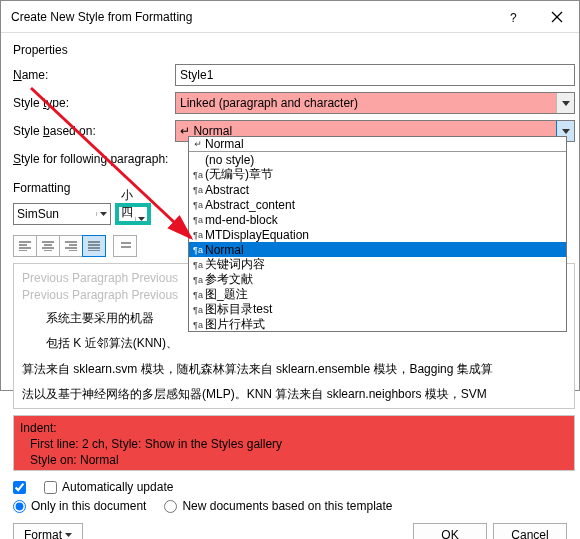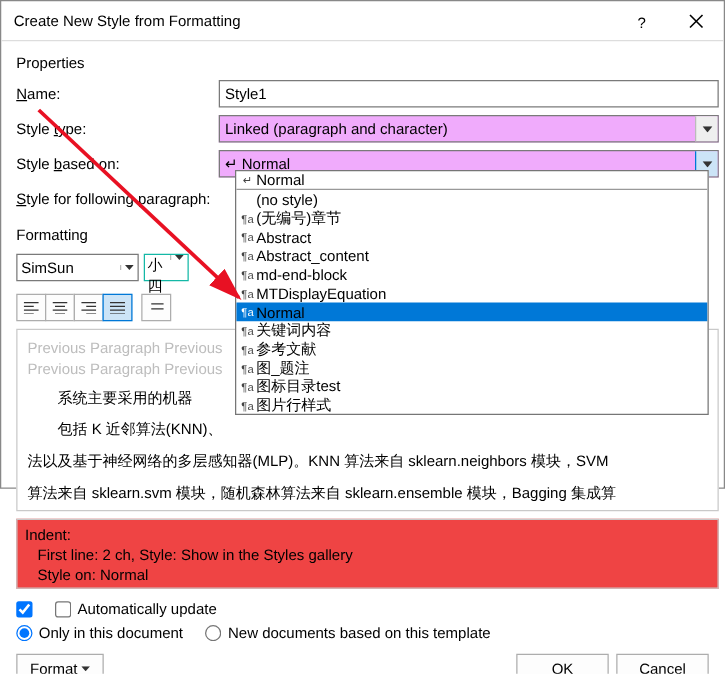--- a/index.html
+++ b/index.html
@@ -7,30 +7,30 @@
 .dialog{width:580px;height:391px;border:1px solid #888;background:#fff;display:flex;flex-direction:column}
 .titlebar{height:32px;display:flex;align-items:center;padding:0 0 0 10px;border-bottom:1px solid #ddd}
 .titlebar span{flex:1}
 .tbtn{width:44px;height:32px;display:flex;align-items:center;justify-content:center}
 .body{padding:8px 4px 0 12px;flex:1;display:flex;flex-direction:column;position:relative}
 .group-label{margin:2px 0 4px 0}
 .row{display:flex;align-items:center;margin:3px 0}
 .row label{width:162px}
 .row label .ul{text-decoration:underline}
 .txt{flex:1;height:22px;border:1px solid #7a7a7a;padding:0 4px;background:#fff}
-.combo{flex:1;height:22px;border:1px solid #7a7a7a;display:flex;align-items:center;background:#f0abfc}
+.combo{flex:1;height:22px;border:1px solid #7a7a7a;display:flex;align-items:center;background:#fca5a5}
 .combo .val{flex:1;padding:0 4px}
 .combo .drop{width:18px;height:100%;display:flex;align-items:center;justify-content:center;border-left:1px solid #bbb;background:#efefef}
 .combo.open .drop{background:#cce4f7;border-left-color:#0078d7}
 .formatting{margin-top:8px}
 .toolbar{display:flex;gap:2px;margin:4px 0}
 .font-combo{width:98px;height:22px;border:1px solid #7a7a7a;display:flex;align-items:center}
 .font-combo .val{flex:1;padding:0 3px}
 .font-combo .drop{width:14px;display:flex;align-items:center;justify-content:center;border-left:1px solid #bbb}
-.size-combo{width:36px;height:22px;border:1px solid #14b8a6;display:flex;align-items:flex-start;margin-left:2px}
+.size-combo{width:36px;height:22px;border:4px solid #14b8a6;display:flex;align-items:flex-end;margin-left:2px}
 .size-combo .val{flex:1;padding:0 2px}
 .size-combo .drop{width:14px;display:flex;align-items:center;justify-content:center;border-left:1px solid #bbb}
 .tbar2{display:flex;gap:0;margin:6px 0}
 .ibtn{width:24px;height:22px;border:1px solid #adadad;background:#fdfdfd;display:flex;align-items:center;justify-content:center;margin-right:-1px}
 .ibtn.active{background:#cce4f7;border-color:#0078d7;position:relative;z-index:1}
 .sep{width:8px}
 .preview{border:1px solid #c9c9c9;background:#fff;padding:6px 8px;height:146px;overflow:hidden;font-size:11px;position:relative}
 .preview .ghost{color:#bdbdbd;line-height:1.4}
 .preview .real{color:#000;line-height:1.8;text-indent:2em;margin-top:4px}
 .indent-box{border:1px solid #c9c9c9;background:#ef4444;padding:4px 6px;margin-top:6px;height:56px;font-size:11px;line-height:1.35}
@@ -170,22 +170,22 @@
             <line x1="2" y1="6" x2="12" y2="6" stroke="#333"></line>
           </svg>
         </div>
     </div>
 
     <div class="preview">
       <div class="ghost">Previous Paragraph Previous</div>
       <div class="ghost">Previous Paragraph Previous</div>
       <div class="real">系统主要采用的机器</div>
       <div class="real">包括 K 近邻算法(KNN)、</div>
+      <div class="real" style="text-indent:0">算法来自 sklearn.svm 模块，随机森林算法来自 sklearn.ensemble 模块，Bagging 集成算</div>
       <div class="real" style="text-indent:0">法以及基于神经网络的多层感知器(MLP)。KNN 算法来自 sklearn.neighbors 模块，SVM</div>
-      <div class="real" style="text-indent:0">算法来自 sklearn.svm 模块，随机森林算法来自 sklearn.ensemble 模块，Bagging 集成算</div>
 
     </div>
 
     <div class="indent-box">
       <div>Indent:</div>
       <div style="padding-left:10px">First line:  2 ch, Style: Show in the Styles gallery</div>
       <div style="padding-left:10px">Style on: Normal</div>
     </div>
 
     <div class="dropdown" id="dd">

